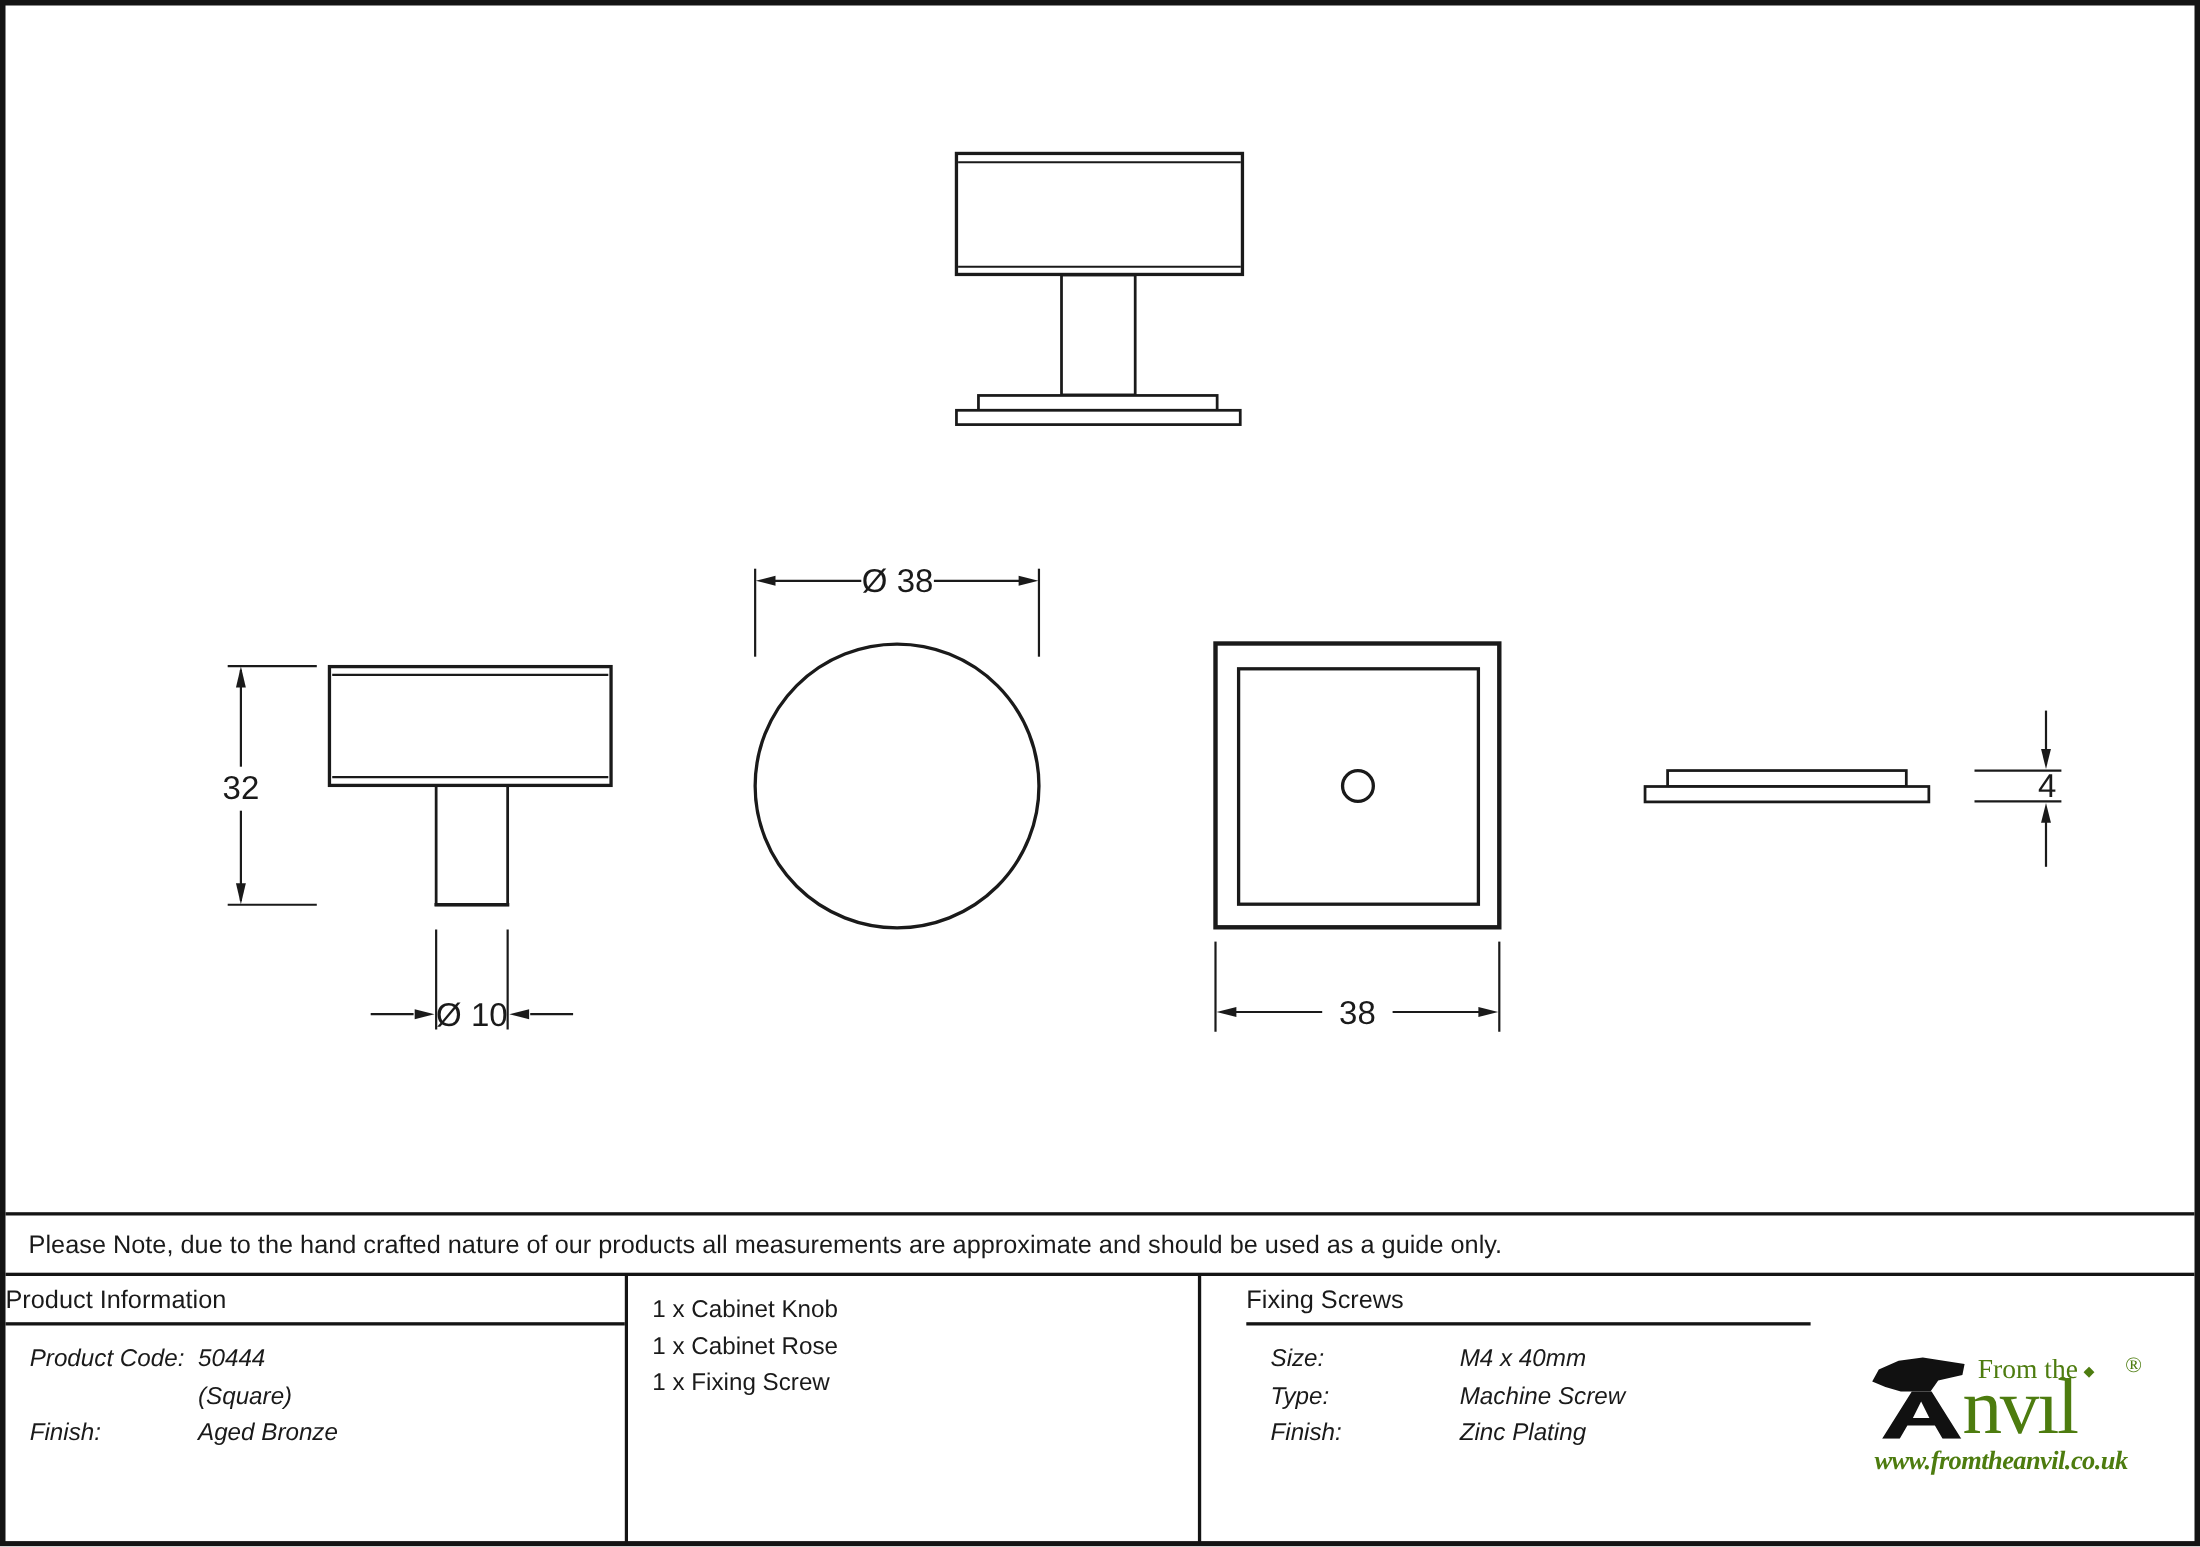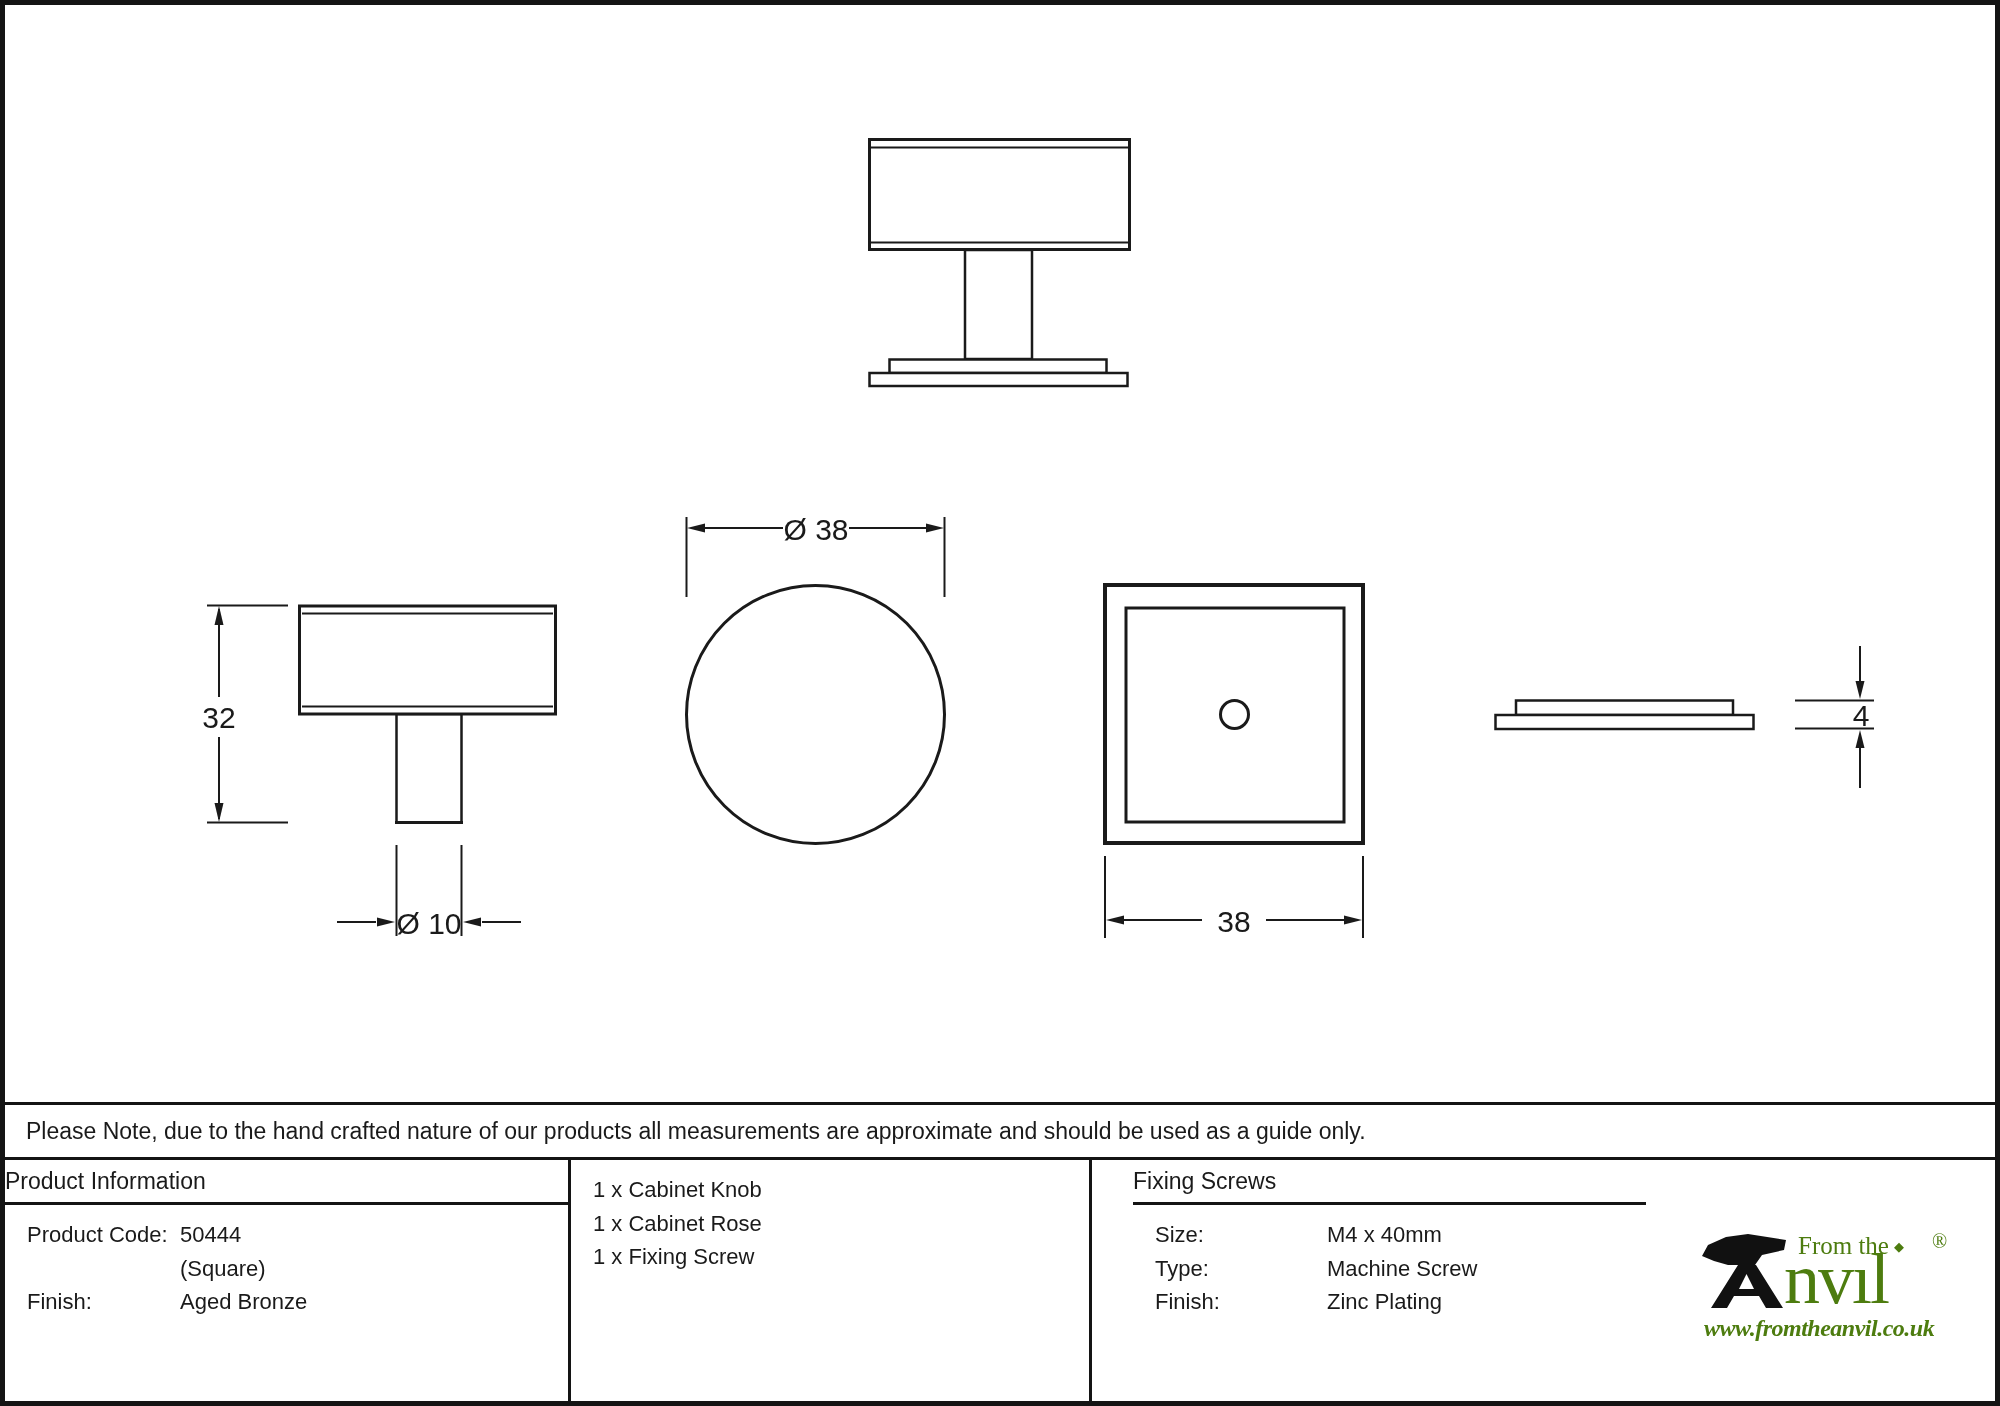--- a/index.html
+++ b/index.html
@@ -16,21 +16,21 @@
 
   
   .col{position:absolute;top:1160px;height:242px;box-sizing:border-box;border-right:3px solid #141414;background:#fff;}
   .col1{left:5px;width:566px;}
   .col2{left:571px;width:521px;}
   .col3{left:1133px;width:554px;}
   .col4{left:1646px;width:349px;border-right:none;}
   .th{height:45px;border-bottom:3px solid #141414;display:flex;align-items:center;
       font-size:23px;box-sizing:border-box;}
   .tc{padding:13px 0 0 22px;font-size:22px;line-height:33.5px;}
-  .row{display:flex;}
+  .row{display:flex;font-style:italic;}
   .lbl{width:153px;flex:0 0 153px;}
   .lbl3{width:172px;flex:0 0 172px;}
 
   
   .logo{position:absolute;left:52px;top:70px;width:256px;height:116px;color:#4d7c0f;}
   .anvil-svg{position:absolute;left:2px;top:0px;}
   .fromthe{position:absolute;left:100px;top:2px;font-family:"Liberation Serif",serif;font-size:25px;white-space:nowrap;}
   .diamond{position:absolute;left:196px;top:9px;font-size:13px;}
   .nvil{position:absolute;left:86px;top:12px;font-family:"Liberation Serif",serif;font-size:72px;line-height:74px;
         letter-spacing:-2px;white-space:nowrap;}

